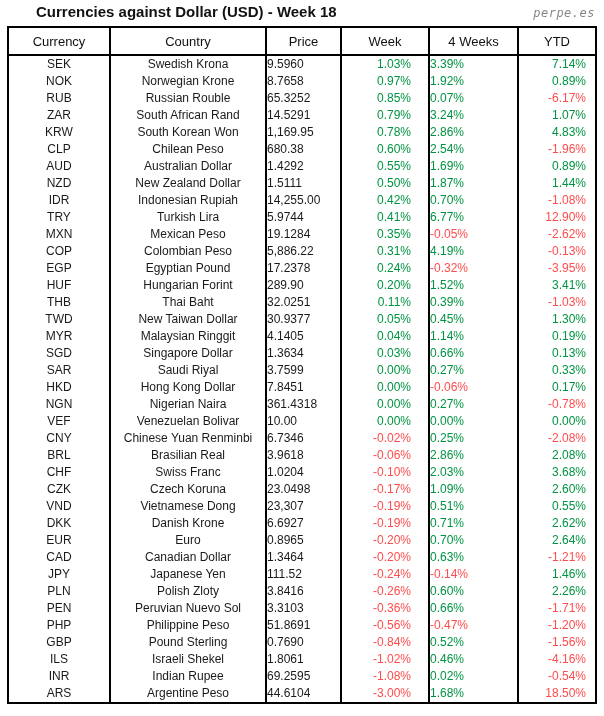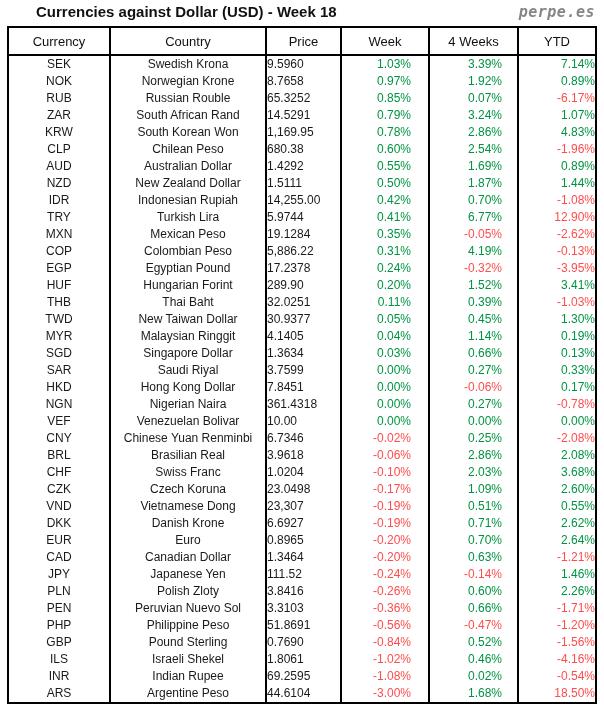--- a/index.html
+++ b/index.html
@@ -1,32 +1,32 @@
 <!DOCTYPE html>
 <html style="--green: #009442; --red: #ff4c4c;"><head>
 <meta charset="utf-8">
 <style>
   html,body{margin:0;padding:0;background:#ffffff;}
   body{width:604px;height:716px;font-family:"Liberation Sans",sans-serif;color:#1a1a1a;overflow:hidden;}
   .page{padding:3px 7px 0 7px;}
   .header-row{display:flex;justify-content:space-between;align-items:baseline;height:23px;padding:0 2px;}
   .title{font-weight:bold;font-size:15px;color:#111;margin-left:27px;}
-  .brand{font-family:"DejaVu Sans Mono",monospace;font-style:italic;font-weight:bold;font-size:15px;color:#868686;letter-spacing:0.5px;}
+  .brand{font-family:"DejaVu Sans Mono",monospace;font-style:italic;font-weight:normal;font-size:12px;color:#868686;letter-spacing:0.5px;}
   table{border-collapse:collapse;table-layout:fixed;width:590px;border:2px solid #000;}
   col.c1{width:102px} col.c2{width:156px} col.c3{width:75px}
   col.c4{width:88px} col.c5{width:89px} col.c6{width:78px}
   th,td{border-left:2px solid #000;border-right:2px solid #000;padding:0;overflow:hidden;white-space:nowrap;}
   thead th{height:26px;border-bottom:2px solid #000;font-weight:normal;font-size:13px;text-align:center;color:#111;margin-top:9px;}
   tbody td{height:17px;line-height:17px;font-size:12px;}
   .c-code{text-align:center;}
   .c-country{text-align:center;}
   .c-price{padding-right:5px;}
   .c-week{text-align:right;padding-right:17px;}
-  .c-4weeks{text-align:right;padding-right:15px;margin-left:24px;}
-  .c-ytd{text-align:right;}
+  .c-4weeks{text-align:left;padding-right:15px;margin-left:24px;}
+  .c-ytd{text-align:right;padding-right:9px;}
   td.green{color:var(--green,#009442);}
   td.red{color:var(--red,#ff4c4c);}
 </style>
 </head>
 <body>
 
 <div class="page">
   <div class="header-row">
     <div class="title">Currencies against Dollar (USD) - Week 18</div>
     <div class="brand">perpe.es</div>

